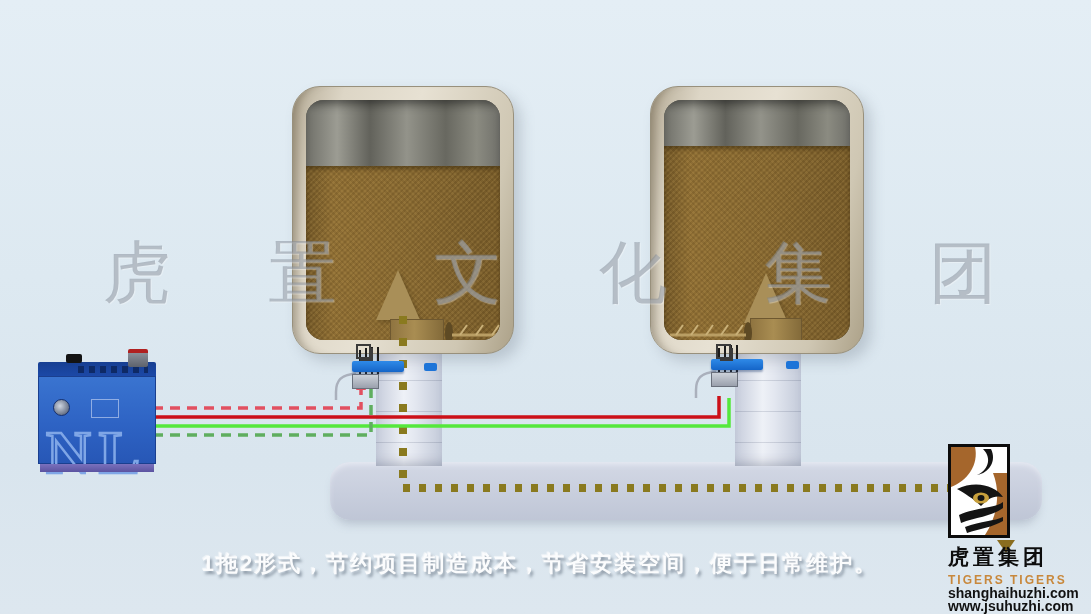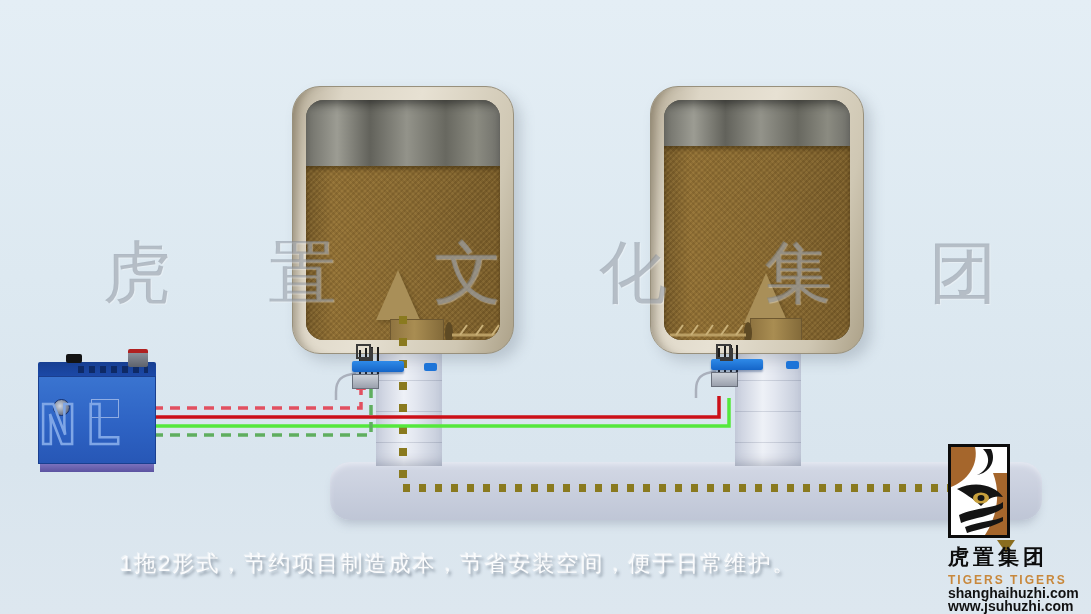--- a/index.html
+++ b/index.html
@@ -74,22 +74,22 @@
     background:repeating-linear-gradient(90deg,#0e2a66 0 6px,transparent 6px 11px);}
   .m-body{position:absolute;left:0;top:14px;width:100%;height:88px;
     background:linear-gradient(180deg,#3a74d0 0%,#2e63c4 55%,#2757b6 100%);
     border:1px solid #1a3f8f;box-sizing:border-box;}
   .m-cap{position:absolute;left:28px;top:-8px;width:16px;height:9px;background:#131313;border-radius:2px;}
   .m-valve{position:absolute;left:90px;top:-13px;width:20px;height:14px;background:linear-gradient(180deg,#8a8f99,#5d626c);
     border-radius:2px;border-top:4px solid #b02020;}
   .m-gauge{position:absolute;left:14px;top:22px;width:15px;height:15px;border-radius:50%;
     background:radial-gradient(circle at 40% 40%,#cfd6e2,#6a7488 70%,#2b3a5c);border:1px solid #16306e;}
   .m-panel{position:absolute;left:52px;top:22px;width:26px;height:17px;border:1px solid rgba(220,230,250,.55);}
-  .m-label{position:absolute;left:0;top:12px;width:100%;
-    font-family:Liberation Mono, monospace;font-weight:bold;font-size:62px;line-height:78px;
+  .m-label{position:absolute;left:0;top:36px;width:100%;text-align:center;
+    font-family:Liberation Serif, serif;font-weight:bold;font-size:62px;line-height:78px;
     letter-spacing:8px;color:transparent;-webkit-text-stroke:2.5px #7fa6e6;}
   .m-base{position:absolute;left:2px;bottom:0;width:114px;height:8px;
     background:linear-gradient(180deg,#7a71bd,#5b53a0);}
 
   
   .bluebar{z-index:26;height:11px;width:52px;background:linear-gradient(180deg,#2f8ae8,#1565c8);
     border-radius:2px;box-shadow:0 2px 2px rgba(30,60,110,.4);}
   .bluestub{z-index:26;height:8px;width:13px;background:#1d74d8;border-radius:2px;}
   .device{z-index:26;width:27px;height:15px;background:linear-gradient(180deg,#cdd2da,#9aa0ac);
     border:1px solid #6a707c;box-sizing:border-box;}
@@ -102,22 +102,22 @@
   
   .logo{left:948px;top:444px;width:116px;z-index:40;text-align:left;}
   .logo-mark{display:inline-block;width:56px;height:88px;border:3px solid #0c0c0c;background:#fff;}
   .logo-tri{margin:-2px auto 0;width:0;height:0;border-left:9px solid transparent;border-right:9px solid transparent;
     border-top:13px solid #8a6d1f;}
   .logo-cn{margin-top:-10px;font-size:21px;font-weight:bold;color:#0d0d0d;letter-spacing:4px;white-space:nowrap;}
   .logo-en{font-size:12px;font-weight:bold;color:#c8883c;letter-spacing:2px;margin-top:2px;white-space:nowrap;}
   .logo-url{font-size:14px;font-weight:bold;color:#111;line-height:13px;white-space:nowrap;}
 
   
-  .subtitle{left:120px;top:549px;width:840px;z-index:40;
-    font-size:22px;font-weight:normal;letter-spacing:2px;color:#fbfcfd;
+  .subtitle{left:120px;top:549px;width:840px;z-index:40;text-align:center;
+    font-size:22px;font-weight:bold;letter-spacing:2px;color:#fbfcfd;
     text-shadow:2px 3px 3px rgba(125,138,152,.85),-1px -1px 1px rgba(255,255,255,.6);}
 
   svg.lines{left:0;top:0;z-index:20;}
 </style>
 </head>
 <body>
 
 <div class="stage">
 
   <div class="abs duct"></div>

